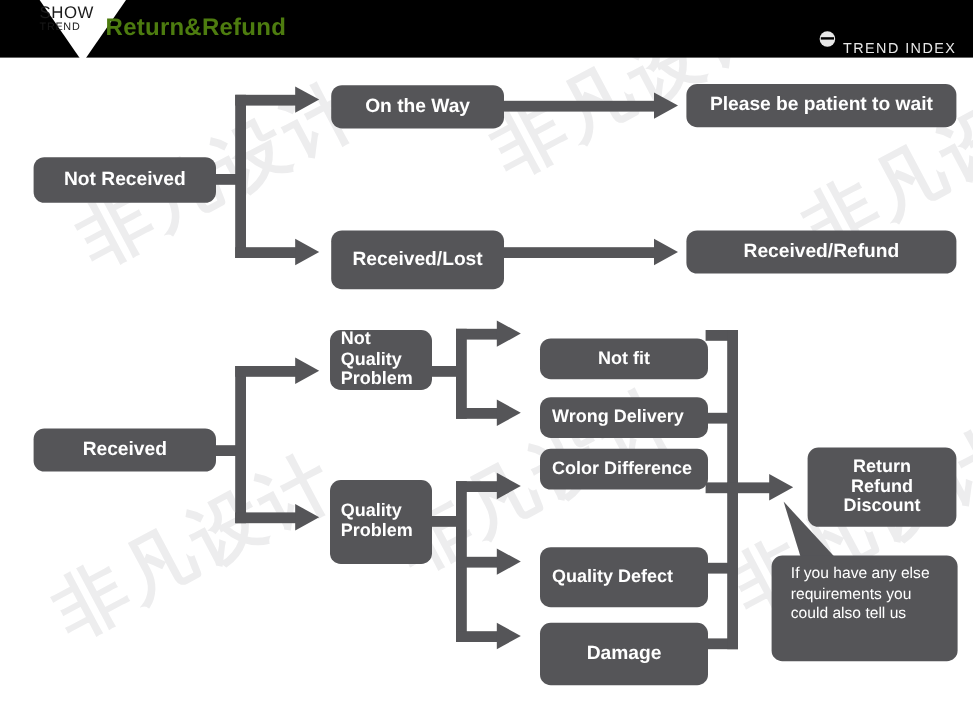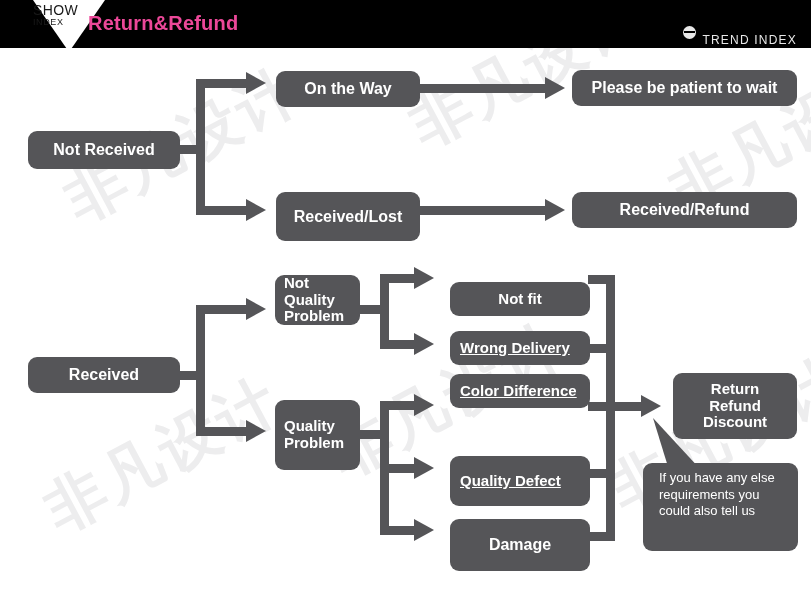--- a/index.html
+++ b/index.html
@@ -52,21 +52,21 @@
   }
   #logo-clothe {
     font-size: 9px;
     font-weight: 400;
     letter-spacing: 0.6px;
     display: block;
   }
   #header-title {
     position: absolute;
     left: 88px; top: 12px;
-    color: #ec4899;
+    color: #4d7c0f;
     font-size: 20px;
     font-weight: 600;
     letter-spacing: 0.2px;
     z-index: 22;
   }
   #trend-index {
     position: absolute;
     right: 14px; top: 17px;
     display: flex;
     align-items: center;
@@ -122,21 +122,20 @@
     font-weight: 700;
     box-sizing: border-box;
     z-index: 10;
     line-height: 1.12;
     padding: 2px 6px;
   }
   .node.left-align {
     justify-content: flex-start;
     text-align: center;
     padding-left: 10px;
-    text-decoration: underline;
   }
 
   
   .hline, .vline {
     position: absolute;
     background: #555558;
     z-index: 5;
   }
   .arrow-r {
     position: absolute;
@@ -173,21 +172,21 @@
   <div class="wm" style="left:400px; top:30px;">非凡设计</div>
   <div class="wm" style="left:660px; top:95px;">非凡设计</div>
   <div class="wm" style="left:35px; top:415px;">非凡设计</div>
   <div class="wm" style="left:320px; top:360px;">非凡设计</div>
   <div class="wm" style="left:600px; top:395px;">非凡设计</div>
 
   <div id="header-bar"></div>
   <div id="logo-triangle"></div>
   <div id="logo-text">
     <span id="logo-show">SHOW</span>
-    <span id="logo-clothe">INDEX</span>
+    <span id="logo-clothe">TREND</span>
   </div>
   <div id="header-title">Return&amp;Refund</div>
   <div id="trend-index">
     <span class="globe-icon"></span>
     <span class="ti-label">TREND INDEX</span>
   </div>
 
   <div class="node" style="left:28px; top:131px; width:152px; height:38px; font-size:16px;">Not Received</div>
 
   <div class="hline" style="left:178px; top:145px; width:26px; height:9px;"></div>

